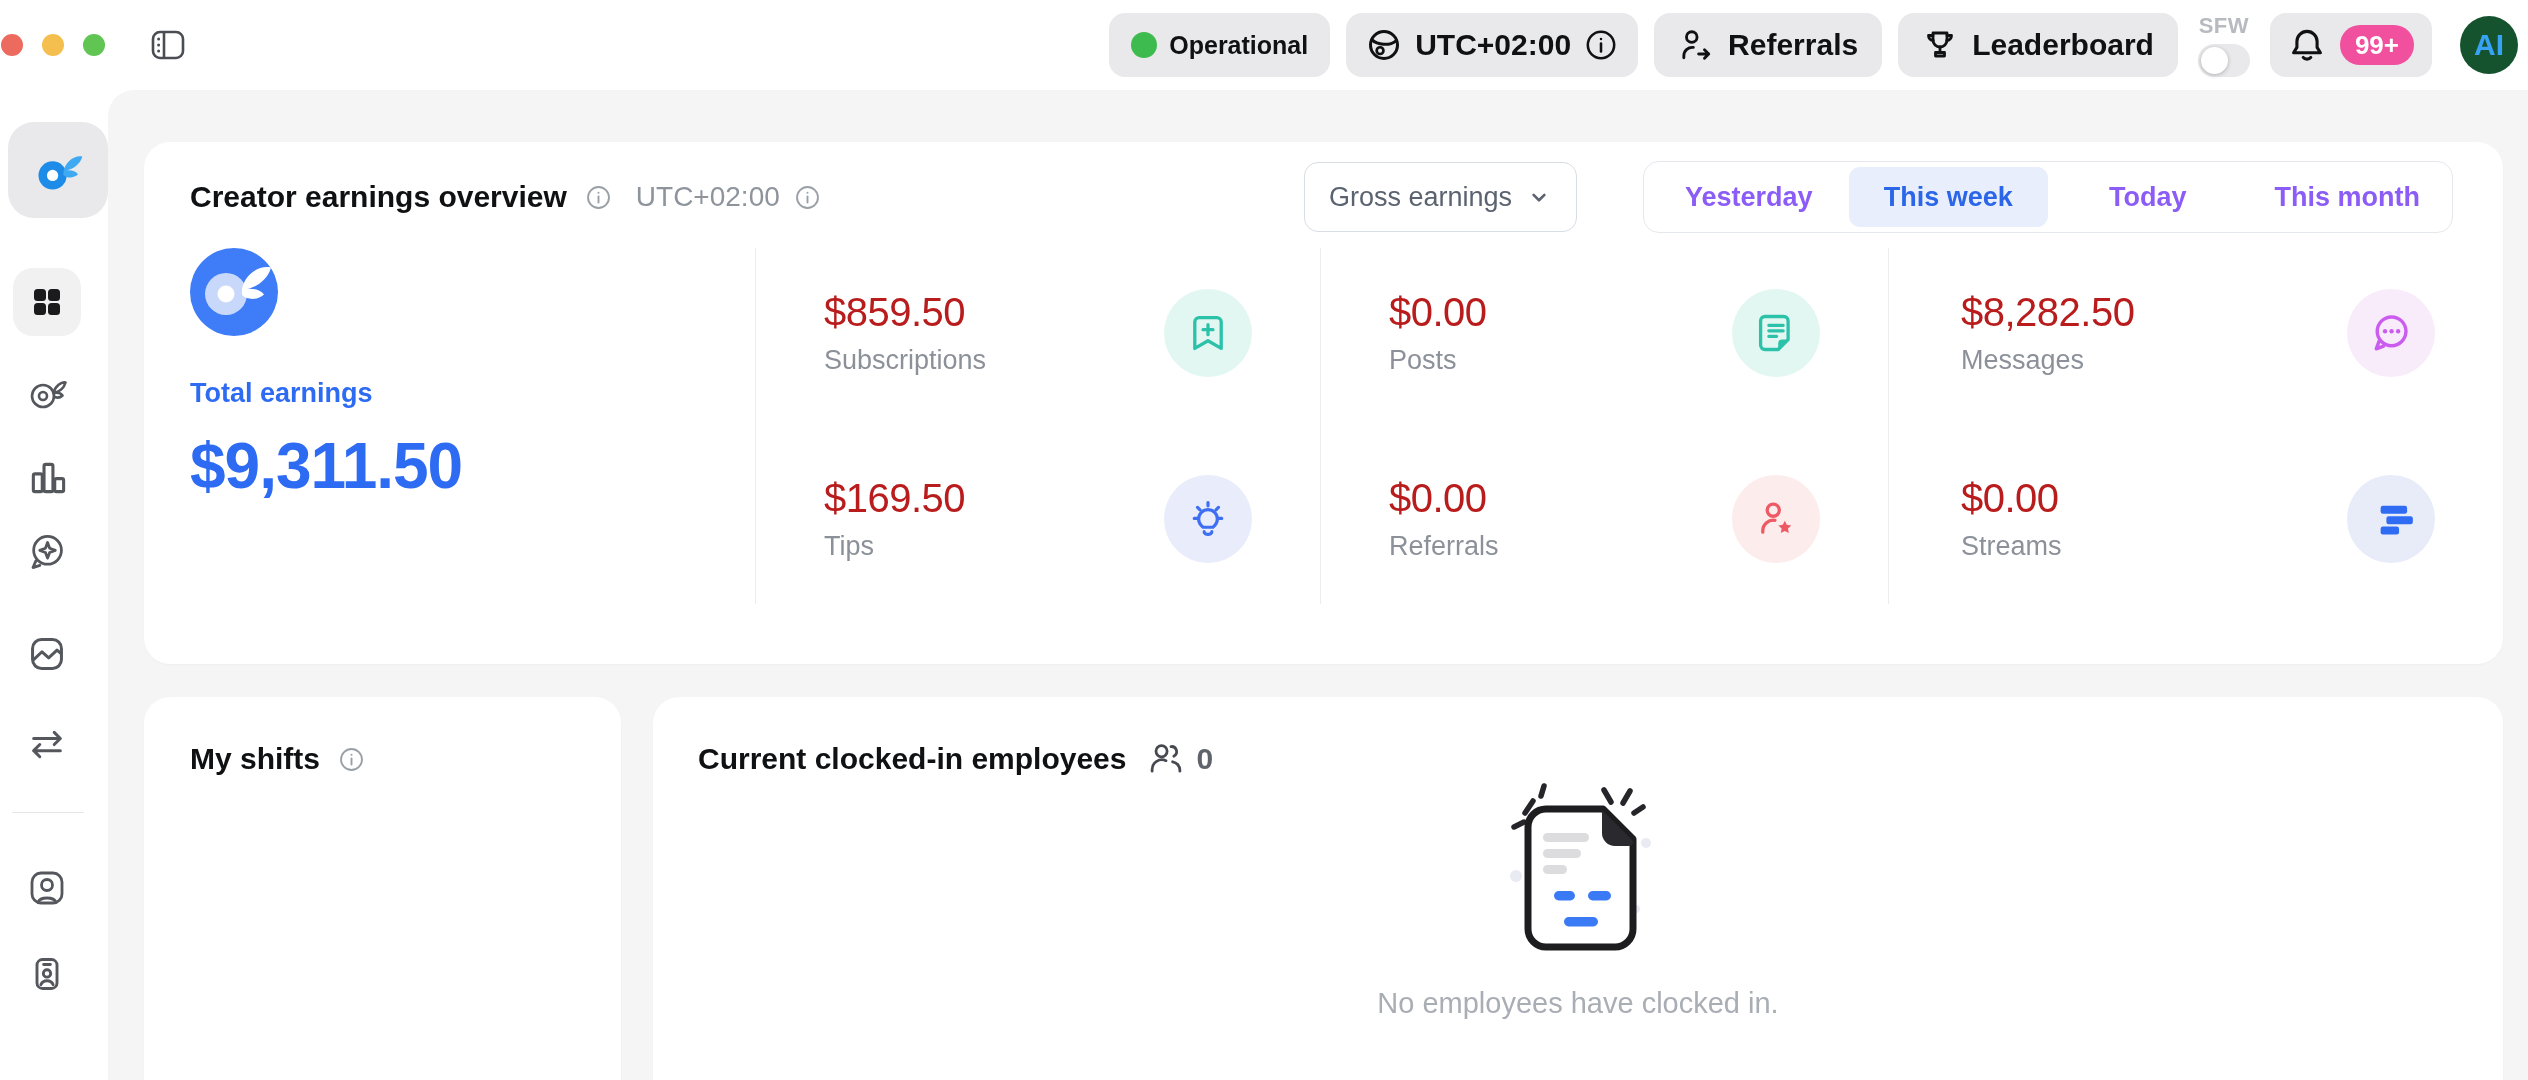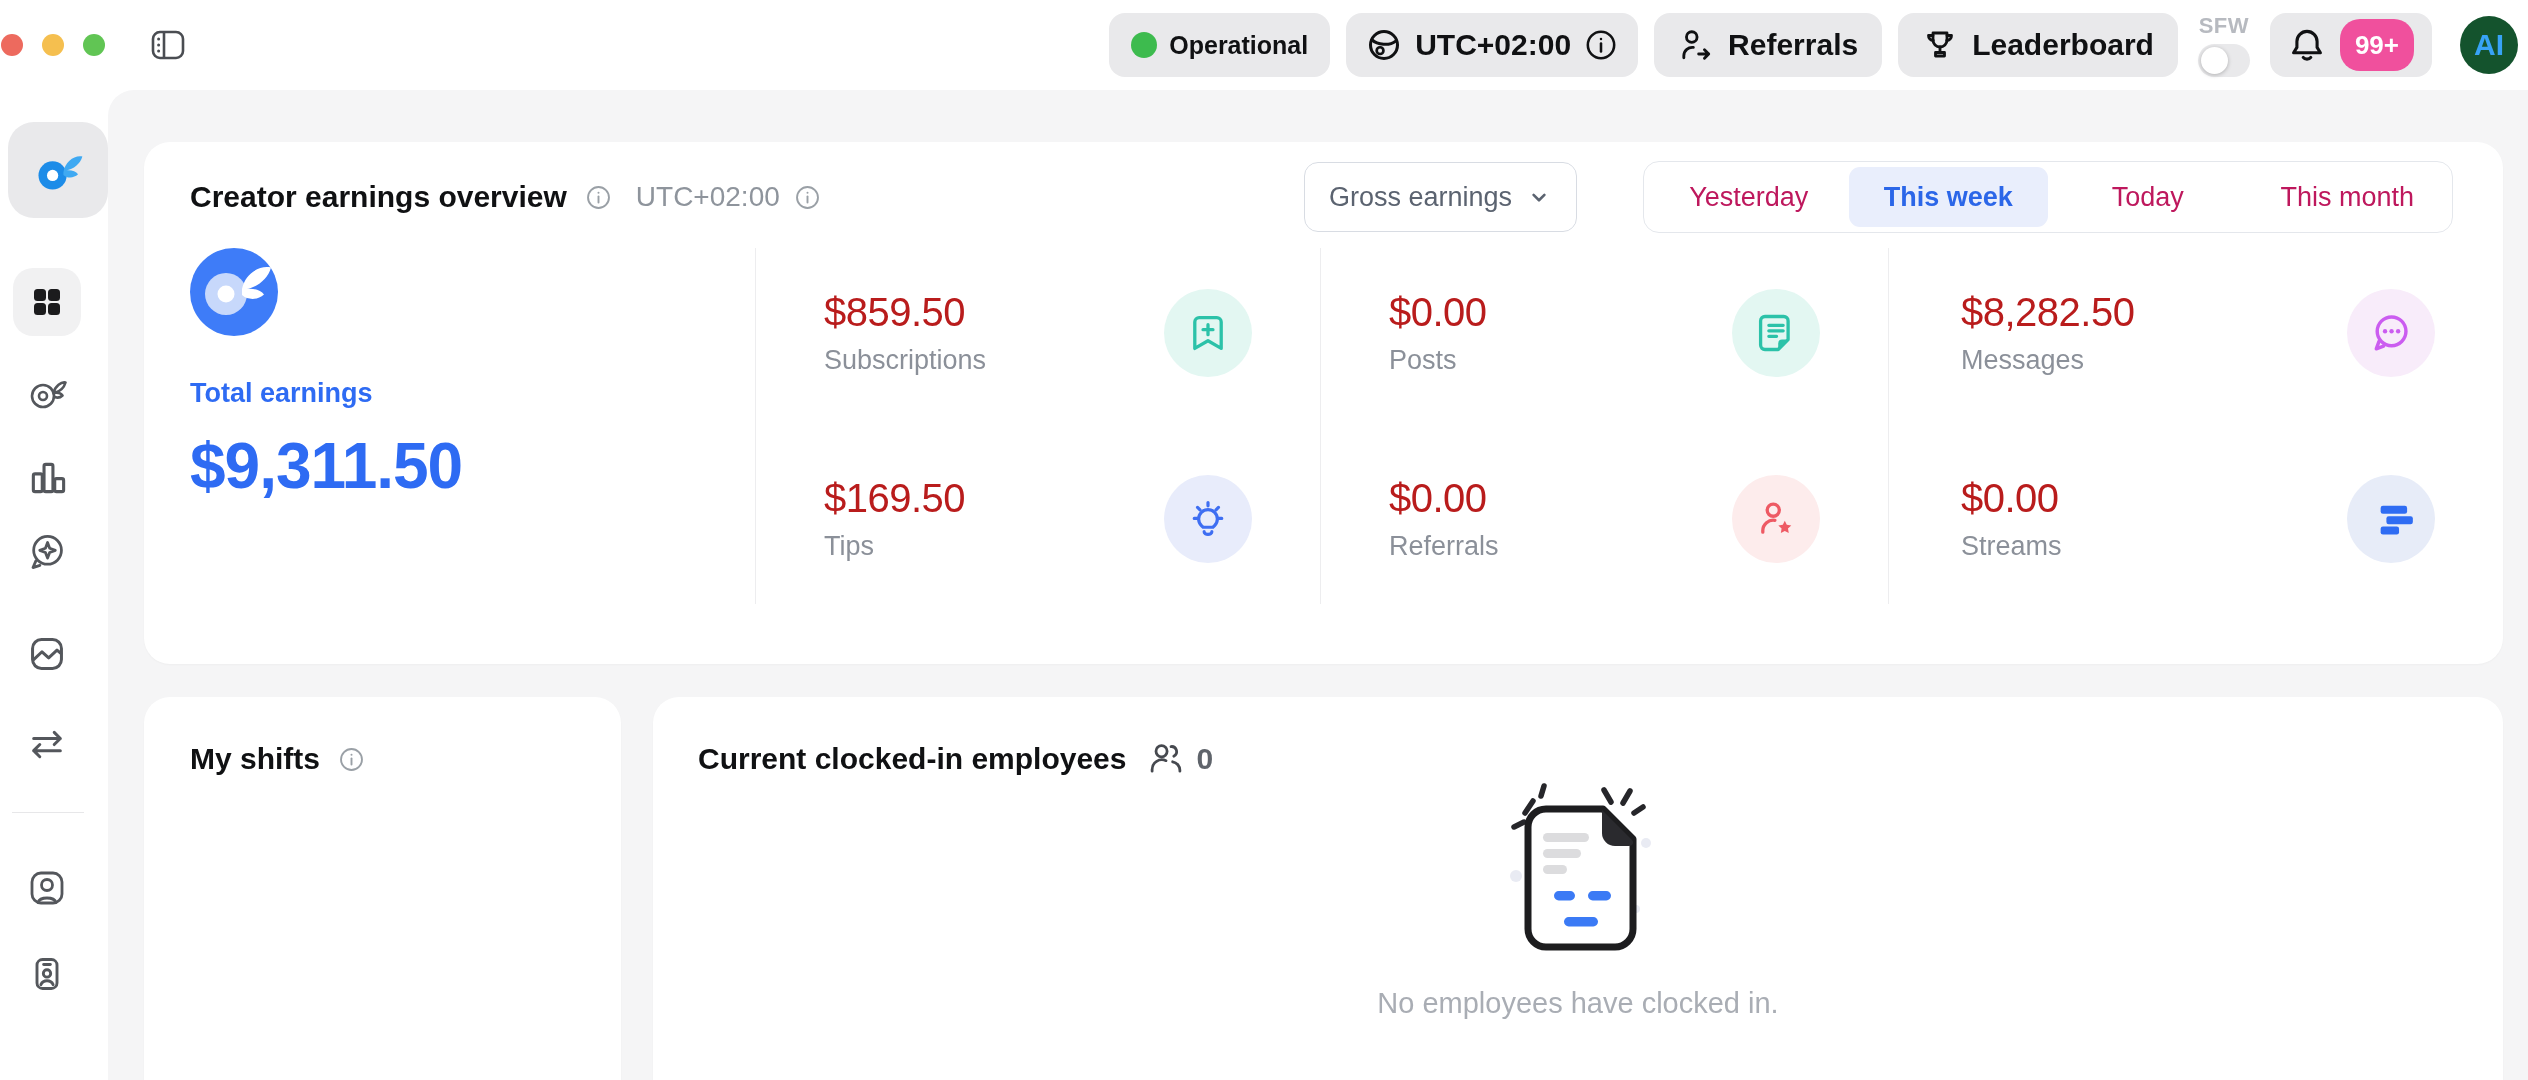--- a/index.html
+++ b/index.html
@@ -16,21 +16,21 @@
   .pill { height:64px; border-radius:16px; background:#e9e9eb; display:flex; align-items:center; border:none; cursor:pointer; font-family:inherit; }
   .pill-status { padding:0 22px; gap:12px; font-size:25px; font-weight:600; color:#101113; }
   .status-dot { width:26px; height:26px; border-radius:50%; background:var(--status-green,#3dbb4e); }
   .pill-tz { padding:0 20px; gap:13px; font-size:30px; font-weight:700; color:#101113; }
   .pill-nav { padding:0 24px; gap:14px; font-size:30px; font-weight:700; color:#101113; }
   .sfw { display:flex; flex-direction:column; align-items:center; gap:5px; width:60px;text-align:right; }
   .sfw-label { font-size:22px; font-weight:700; color:#b7bac0; letter-spacing:0.5px; }
   .sfw-toggle { width:52px; height:33px; border-radius:17px; background:#e9e9eb; position:relative; border:none; cursor:pointer; }
   .sfw-knob { position:absolute; left:3px; top:3px; width:27px; height:27px; border-radius:50%; background:#fff; box-shadow:0 1px 4px rgba(0,0,0,0.25); }
   .pill-bell { padding:0 18px; gap:14px; }
-  .notif-badge { height:52px; padding:0 15px; border-radius:20px; background:var(--badge-pink,#f0509d); color:#fff; font-size:26px; font-weight:700; display:flex; align-items:center; }
+  .notif-badge { height:40px; padding:0 15px; border-radius:20px; background:var(--badge-pink,#f0509d); color:#fff; font-size:26px; font-weight:700; display:flex; align-items:center; }
   .avatar { width:58px; height:58px; border-radius:50%; background:#14532d; color:var(--avatar-blue,#38a3f6); font-size:30px; font-weight:700; display:flex; align-items:center; justify-content:center; border:none; cursor:pointer; margin-left:12px; font-family:inherit; }
 
   
   .app-body { display:flex; height:990px; }
   .sidebar { width:108px; background:#fff; position:relative; flex:none; }
   .side-item { position:absolute; display:flex; align-items:center; justify-content:center; background:none; border:none; cursor:pointer; }
   .logo-tile { left:8px; top:32px; width:100px; height:96px; border-radius:26px; background:#e9e9eb; }
   .grid-tile { left:13px; top:178px; width:68px; height:68px; border-radius:20px; background:#f1f1f2; }
   .icon-item { left:27px; width:40px; height:40px; }
   .side-divider { position:absolute; left:12px; top:722px; width:72px; height:1px; background:#e7e7e9; }
@@ -40,21 +40,21 @@
 
   
   .earnings-card { height:522px; margin-bottom:33px; }
   .card-header { display:flex; align-items:center; height:72px; padding:38px 50px 0 46px; }
   .card-title { font-size:30px; font-weight:700; color:#101113; }
   .hdr-info { margin-left:18px; display:flex; background:none; border:none; cursor:pointer; }
   .hdr-tz { margin-left:24px; font-size:28px; color:#8e949c; }
   .hdr-right { margin-left:auto; display:flex; align-items:center;gap:44px; }
   .filter-btn { height:70px; padding:0 24px; border-radius:14px; border:1.5px solid #d8dce3; background:#fff; display:flex; align-items:center; gap:14px; font-size:27px; color:#5b6370; font-weight:500; cursor:pointer; margin-right:22px; font-family:inherit; }
   .tab-group { width:810px; height:72px; background:#fff; border:1.5px solid #e4e7ec; border-radius:16px; display:flex; padding:5px; }
-  .tab { flex:1; display:flex; align-items:center; justify-content:center; font-size:27px; color:#be185d; font-weight:400; border:none; background:none; border-radius:11px; cursor:pointer; font-family:inherit; }
+  .tab { flex:1; display:flex; align-items:center; justify-content:center; font-size:27px; color:#8b5cf6; font-weight:700; border:none; background:none; border-radius:11px; cursor:pointer; font-family:inherit; }
   .tab.active { background:var(--tab-active-bg,#e9eefc); color:var(--tab-active-blue,#2b66e8); font-weight:600; }
 
   .stats-row { display:flex; margin-top:34px; height:356px; }
   .stat-col { height:356px; }
   .stat-col + .stat-col { border-left:1px solid #ededef; }
   .col-total { width:611px; padding-left:46px; }
   .col-a { width:565px; padding-left:68px; }
   .col-b { width:568px; padding-left:68px; }
   .col-c { flex:1; padding-left:72px; }
   .total-label { margin-top:42px; font-size:27px; font-weight:600; color:var(--accent-blue,#2e6bf3); }

